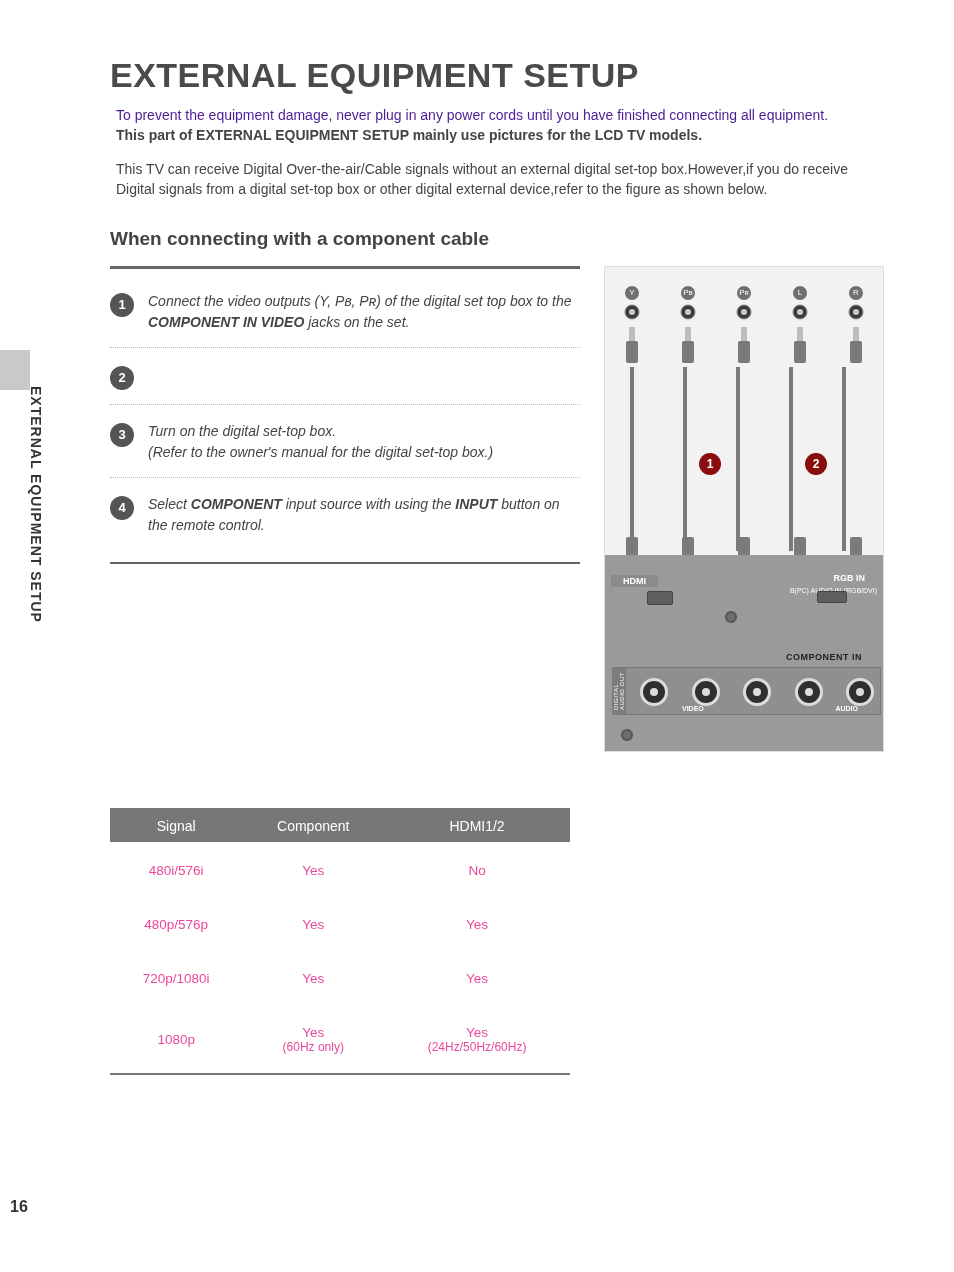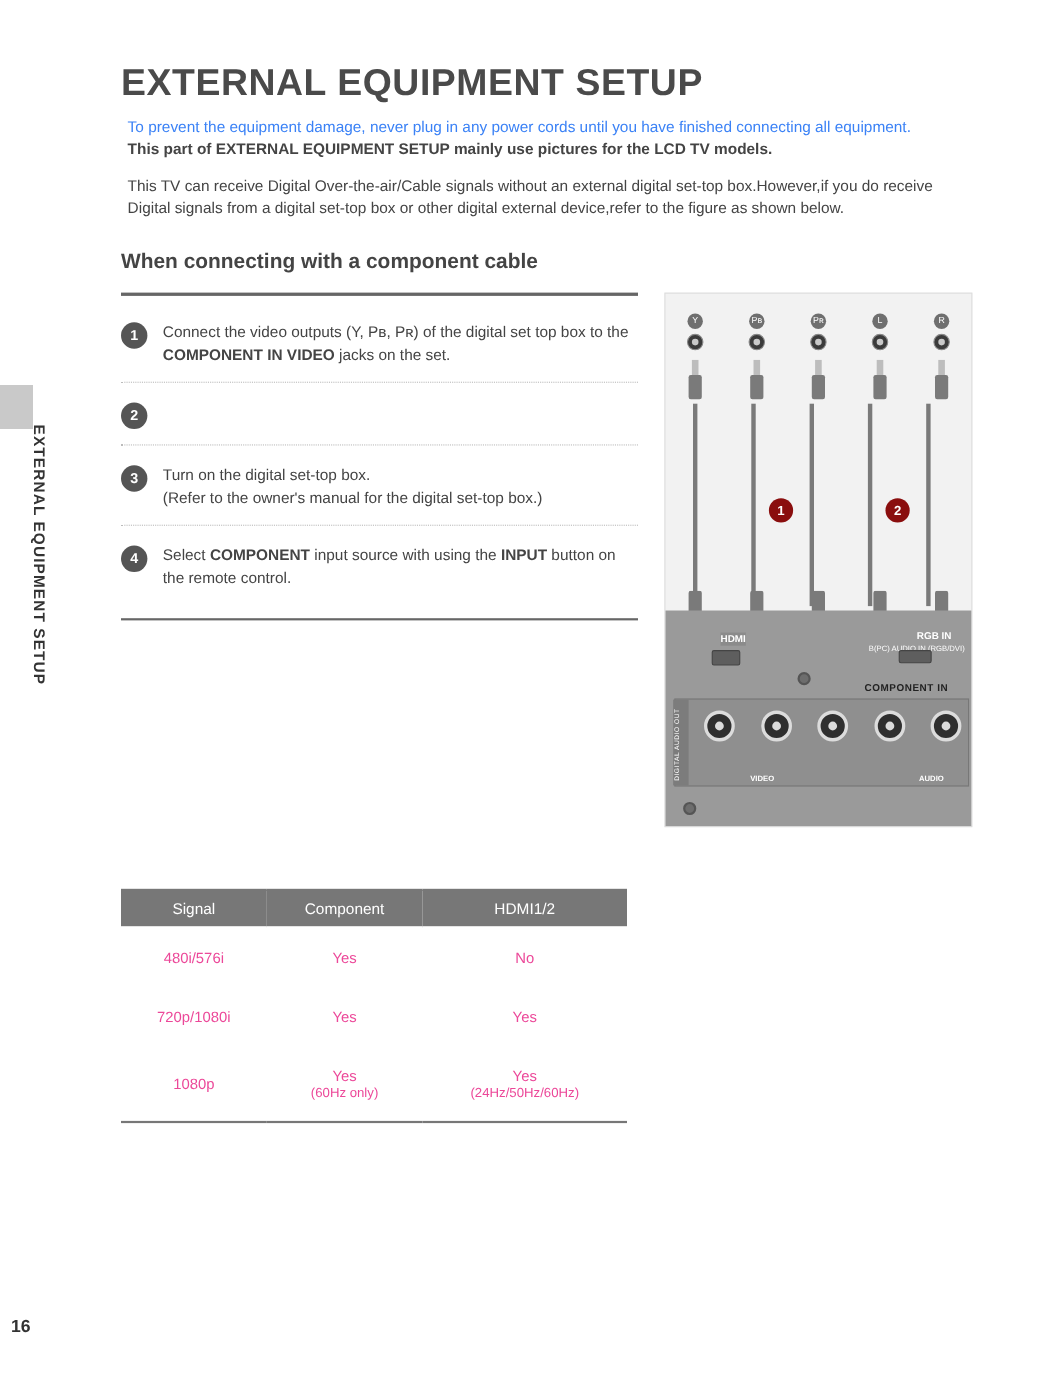--- a/index.html
+++ b/index.html
@@ -2,50 +2,50 @@
 <html><head>
 <meta charset="utf-8">
 <style>
   * { box-sizing: border-box; margin: 0; padding: 0; }
   html, body { width: 954px; height: 1272px; background: #fff; font-family: "Helvetica Neue", Arial, sans-serif; color: #333; }
   .page { position: relative; width: 954px; height: 1272px; padding: 56px 70px 0 110px; }
   .side-tab { position: absolute; left: 0; top: 350px; width: 30px; height: 40px; background: #c9c9c9; }
   .side-label { position: absolute; left: 28px; top: 386px; writing-mode: vertical-rl; text-orientation: mixed; font-weight: 700; letter-spacing: 1px; font-size: 14px; color: #333; }
   .page-num { position: absolute; left: 10px; bottom: 56px; font-weight: 700; font-size: 16px; }
   h1 { font-size: 34px; font-weight: 700; letter-spacing: 0.5px; color: #4a4a4a; margin-bottom: 12px; }
-  .intro1 { font-size: 14px; color: #3b82f6; margin-left: 6px; }
+  .intro1 { font-size: 14px; color: #4c1d95; margin-left: 6px; }
   .intro2 { font-size: 14px; font-weight: 700; color: #444; margin: 4px 0 16px 6px; }
   h2 { font-size: 26px; font-weight: 500; letter-spacing: 0.3px; color: #4a4a4a; margin-bottom: 10px; }
   .section-intro { font-size: 14px; color: #444; margin: 12px 0 28px 6px; line-height: 1.45; max-width: 760px; }
   h3 { font-size: 19px; font-weight: 700; color: #444; margin: 8px 0 16px 0; }
   .steps-wrap { display: flex; gap: 24px; align-items: flex-start; }
   .steps-col { width: 472px; }
   .steps-bar { height: 3px; background: #666; margin-bottom: 16px; }
   .step { display: flex; gap: 14px; padding: 6px 0 14px 0; }
   .step + .step { border-top: 1px dotted #bbb; padding-top: 16px; }
   .step-bullet { flex: 0 0 24px; width: 24px; height: 24px; border-radius: 50%; background: #555; color: #fff; font-weight: 700; font-size: 13px; display: flex; align-items: center; justify-content: center; margin-top: 2px; }
-  .step-text { font-size: 14px; color: #444; line-height: 1.5; }
+  .step-text { font-size: 14px; color: #444; line-height: 1.5; font-style: italic; }
   .step-text b { font-weight: 700; }
   .steps-barb { height: 2px; background: #666; margin-top: 12px; }
   .diagram-col { width: 280px; }
   .diagram { width: 280px; height: 486px; border: 1px solid #ddd; position: relative; background: #f2f2f2; }
   .jack-row { position: absolute; top: 14px; left: 18px; right: 18px; display: flex; justify-content: space-between; }
   .jack-cap { width: 18px; text-align: center; }
   .jack-cap .lbl { font-size: 8px; background: #6f6f6f; color: #fff; border-radius: 50%; width: 14px; height: 14px; line-height: 14px; display: inline-block; }
   .jack { width: 18px; height: 30px; margin: 4px auto 0; }
   .plug-row { position: absolute; top: 60px; left: 18px; right: 18px; display: flex; justify-content: space-between; }
   .plug { width: 18px; height: 40px; }
   .cable-area { position: absolute; top: 100px; left: 18px; right: 18px; bottom: 200px; }
   .cable { position: absolute; top: 0; width: 4px; background: #7a7a7a; }
   .cable-bundle-lbl { position: absolute; width: 22px; height: 22px; border-radius: 50%; background: #8a0e0e; color: #fff; font-weight: 700; font-size: 12px; display: flex; align-items: center; justify-content: center; }
   .panel { position: absolute; left: 0; right: 0; bottom: 0; height: 196px; background: #9a9a9a; }
-  .panel-lbl-hdmi { position: absolute; top: 20px; left: 6px; font-size: 9px; font-weight: 700; color: #fff; background: #8b8b8b; padding: 1px 0; margin-left: 44px; }
+  .panel-lbl-hdmi { position: absolute; top: 20px; left: 6px; font-size: 9px; font-weight: 700; color: #fff; background: #8b8b8b; padding: 1px 12px; }
   .panel-lbl-rgb { position: absolute; top: 18px; right: 18px; font-size: 9px; font-weight: 700; color: #fff; text-align: right; }
   .panel-sub { position: absolute; top: 32px; right: 6px; font-size: 7px; color: #fff; text-align: right; line-height: 1.1; }
-  .comp-strip { position: absolute; bottom: 36px; left: 8px; right: 2px; height: 80px; background: #8f8f8f; border: 1px solid #777; margin-top: 22px; }
+  .comp-strip { position: absolute; bottom: 36px; left: 8px; right: 2px; height: 48px; background: #8f8f8f; border: 1px solid #777; margin-top: 22px; }
   .comp-title { position: absolute; top: -16px; right: 18px; font-size: 9px; font-weight: 700; color: #222; letter-spacing: 0.5px; }
   .dao { position: absolute; left: -2px; top: 0; bottom: 0; width: 14px; background: #7c7c7c; }
   .dao span { position: absolute; left: 1px; bottom: 4px; writing-mode: vertical-rl; transform: rotate(180deg); font-size: 6px; color: #fff; letter-spacing: 0.5px; }
   .rca-row { position: absolute; top: 10px; left: 26px; right: 6px; display: flex; justify-content: space-between; }
   .rca { width: 28px; height: 28px; border-radius: 50%; border: 3px solid #dcdcdc; background: #2f2f2f; position: relative; }
   .rca::after { content: ""; position: absolute; inset: 7px; border-radius: 50%; background: #dcdcdc; }
   .rca::before { content: ""; position: absolute; inset: 11px; border-radius: 50%; background: #2f2f2f; }
   .strip-lbl { position: absolute; bottom: 2px; font-size: 7px; color: #fff; font-weight: 700; }
   .strip-lbl.video { left: 68px; }
   .strip-lbl.audio { right: 22px; }
@@ -235,20 +235,25 @@
         <th>HDMI1/2</th>
       </tr>
     </thead>
     <tbody id="sig-body">
         <tr>
           <td>480i/576i</td>
           <td>Yes</td>
           <td>No</td>
         </tr>
         <tr>
+          <td>480p/576p</td>
+          <td>Yes</td>
+          <td>Yes</td>
+        </tr>
+        <tr>
           <td>720p/1080i</td>
           <td>Yes</td>
           <td>Yes</td>
         </tr>
         <tr>
           <td>1080p</td>
           <td>Yes<span class="sub">(60Hz only)</span></td>
           <td>Yes<span class="sub">(24Hz/50Hz/60Hz)</span></td>
         </tr>
       </tbody>

